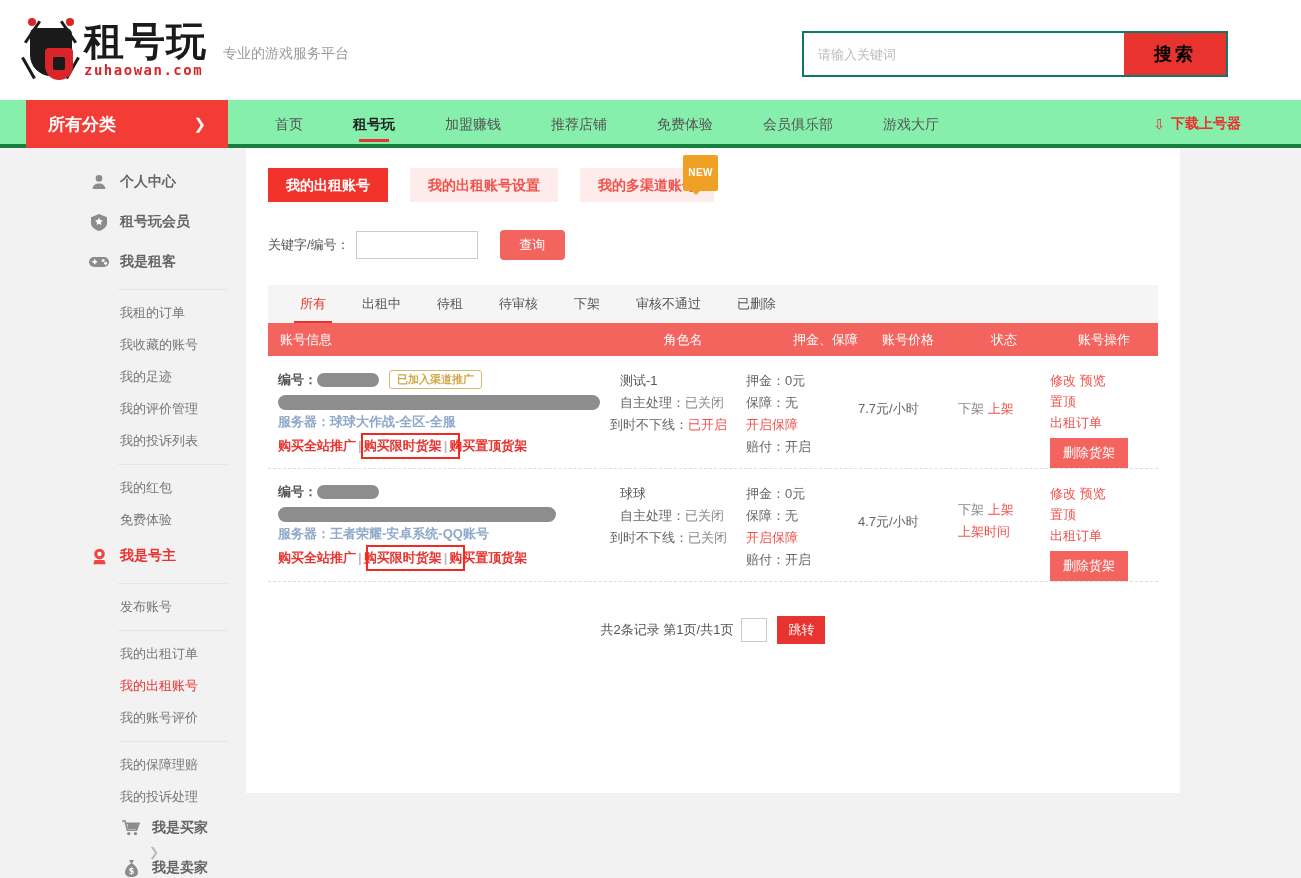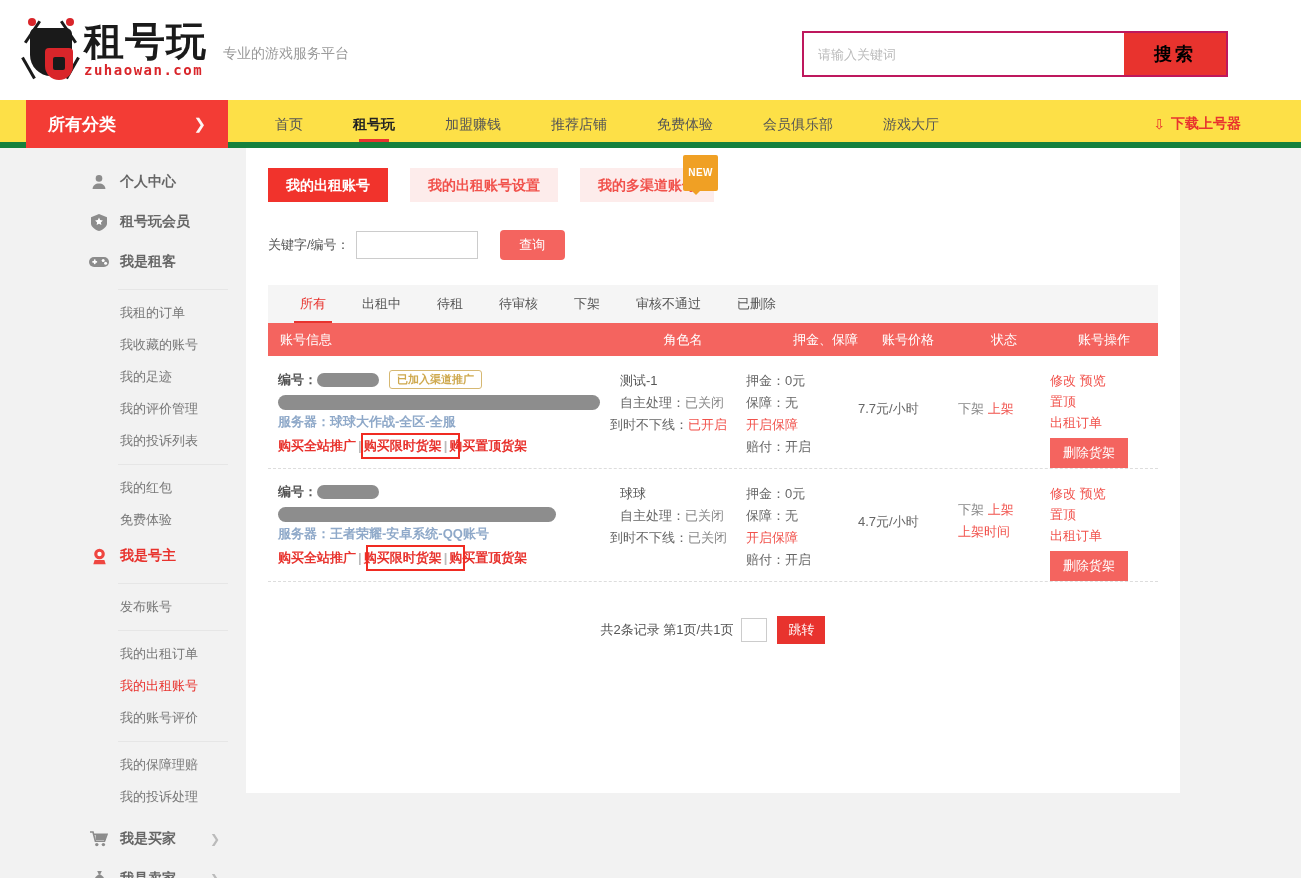--- a/index.html
+++ b/index.html
@@ -52,35 +52,35 @@
   .logo-en {
     font-size:14px; font-weight:bold; color:#d9252a; letter-spacing:1.5px;
     margin-top:1px; font-family:"DejaVu Sans Mono",monospace;
   }
   .tagline {
     margin-left:16px; color:#9a9a9a; font-size:14px; align-self:center;
     padding-top:10px;
   }
   .search-box {
     position:absolute; right:73px; top:31px;
-    display:flex; border:2px solid #be185d; height:46px;
+    display:flex; border:2px solid #0f766e; height:46px;
   }
   .search-input {
     width:320px; border:none; outline:none; padding:0 14px;
     font-size:13px; color:#333; font-family:"Liberation Sans",sans-serif;
   }
   .search-input::placeholder { color:#bbb; }
   .search-btn {
     width:102px; background:#e8332e; color:#000000; border:none;
     font-size:18px; font-weight:bold; letter-spacing:3px; cursor:pointer;
     font-family:"Liberation Sans",sans-serif;
   }
 
   
-  .nav { height:48px; background:#fde047; border-bottom:6px solid #15803d; position:relative; }
+  .nav { height:48px; background:#86efac; border-bottom:4px solid #15803d; position:relative; }
   .nav-cat {
     position:absolute; left:26px; top:0; width:202px; height:48px;
     background:#f33c35; color:#fff; font-size:17px; font-weight:bold;
     display:flex; align-items:center; padding:0 22px; justify-content:space-between;
   }
   .nav-cat .chev { font-size:15px; font-weight:normal; opacity:.95; }
   .nav-items { position:absolute; left:250px; top:0; height:48px; display:flex; align-items:center; }
   .nav-item {
     padding:0 25px; height:48px; line-height:48px; color:#555; font-size:14px;
     cursor:pointer; position:relative;
@@ -107,21 +107,21 @@
     font-size:14px; font-weight:bold; cursor:pointer;
   }
   .sb-main .sb-ico { width:22px; margin-right:10px; display:flex; align-items:center; justify-content:center; }
   .sb-main.active { color:#e8332e; }
   .sb-sub {
     height:32px; line-height:32px; padding-left:32px; color:#777;
     font-size:13px; cursor:pointer;
   }
   .sb-sub.active { color:#e8332e; }
   .sb-div { border-top:1px solid #e6e6e6; margin:7px 0 7px 30px; width:110px; }
-  .sb-main.withchev { justify-content:space-between; }
+  .sb-main.withchev { justify-content:space-between;flex-direction:column; }
   .sb-chev { color:#bbb; font-size:12px; font-weight:normal; margin-right:20px; }
 
   
   .sb-ico svg { display:block; }
 
   
   .content {
     position:absolute; left:246px; top:0; width:934px; height:645px;
     background:#fff;
   }

